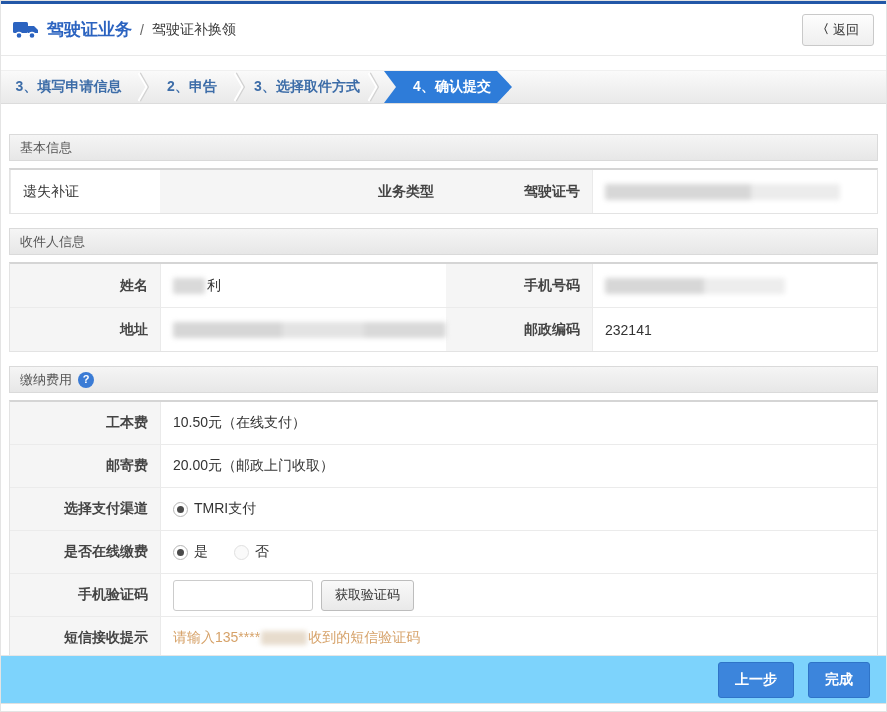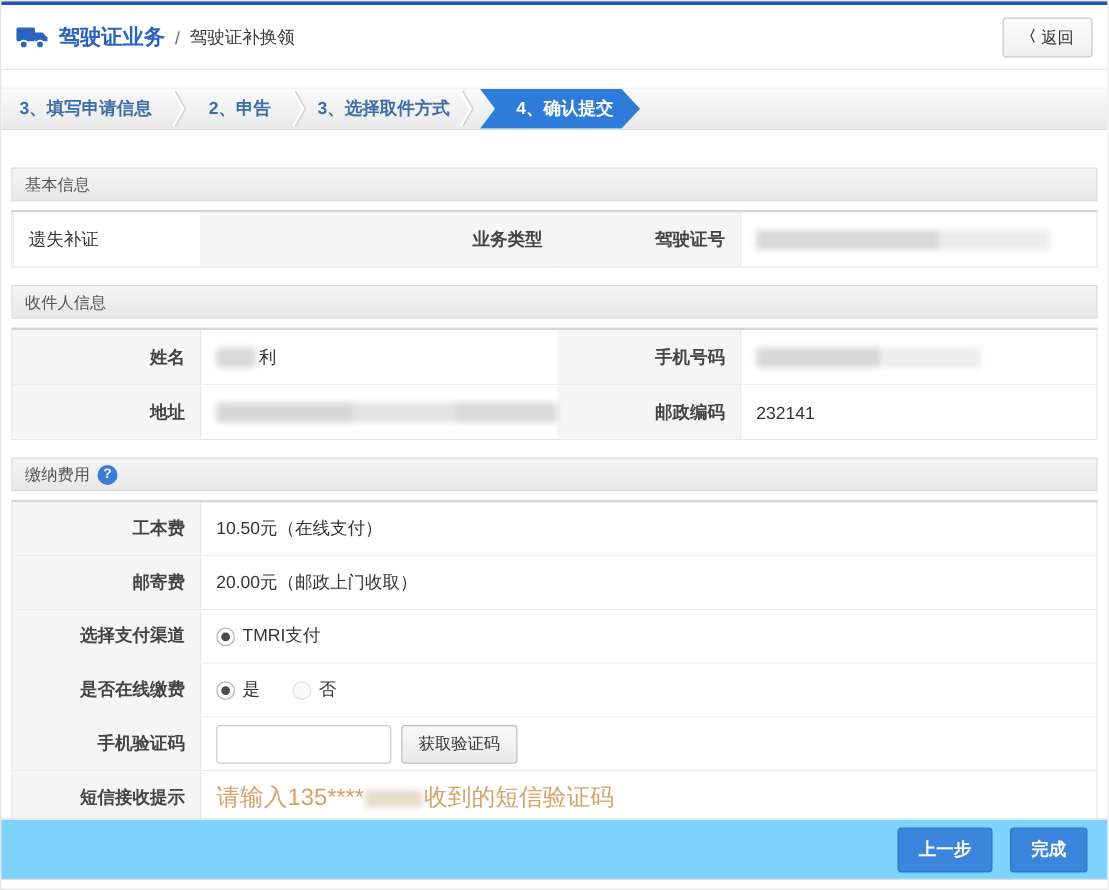--- a/index.html
+++ b/index.html
@@ -60,21 +60,21 @@
   .radio-item { display:flex; align-items:center; gap:6px; cursor:pointer; }
   .radio { width:15px; height:15px; border-radius:50%; border:1px solid #c9c9c9; background:#fff; position:relative; display:inline-block; }
   .radio.checked { border-color:#b5b5b5; }
   .radio.checked::after { content:""; position:absolute; left:3px; top:3px; width:7px; height:7px; border-radius:50%; background:#4a4a4a; }
   .radio.unchecked { border-color:#e0e0e0; background:#fafafa; }
   .radio-item span.rl { font-size:14px; color:#333; }
 
   .code-input { width:140px; height:31px; border:1px solid #ccc; border-radius:3px; padding:0 8px; font-size:14px; font-family:inherit; }
   .code-btn { margin-left:8px; height:31px; padding:0 13px; font-size:13px; color:#333; font-family:inherit;
     background:linear-gradient(#f9f9f9,#e9e9e9); border:1px solid #bdbdbd; border-radius:3px; cursor:pointer; }
-  .sms-hint { font-size:19px; color:#d6a269; }
+  .sms-hint { font-size:14px; color:#d6a269; }
 
   
   .footer { position:absolute; left:0; right:0; bottom:7px; height:49px; background:#7dd3fc; border-top:1px solid #e6e6e6; border-bottom:1px solid #e0e0e0;
     display:flex; align-items:center; justify-content:flex-end; gap:14px; padding:0 16px; }
   .blue-btn { min-width:58px; padding:8px 16px; background:#3c85dc; color:#fff; font-size:14px; font-weight:700;
     border:1px solid #2f74c8; border-radius:3px; cursor:pointer; font-family:inherit; }
 </style>
 </head>
 <body>
 

